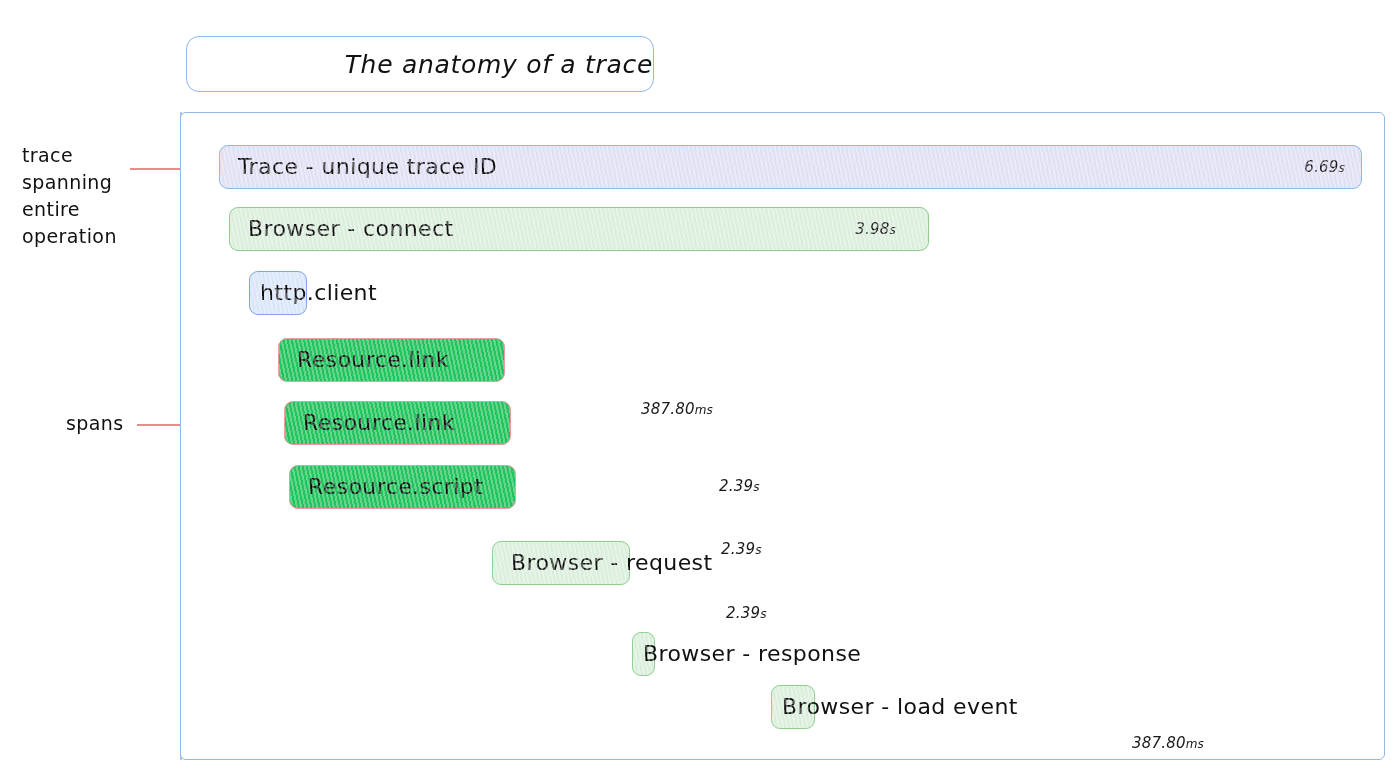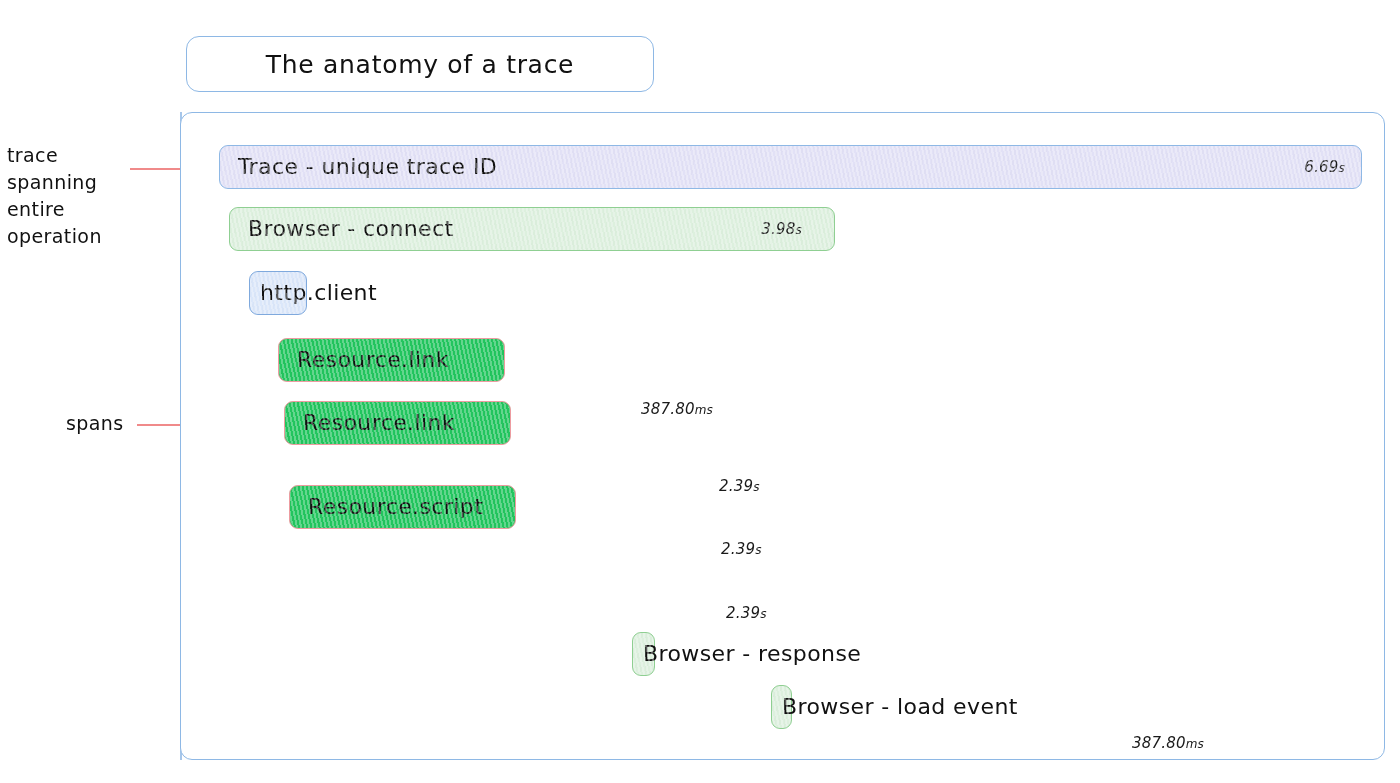--- a/index.html
+++ b/index.html
@@ -23,39 +23,40 @@
     left: 186px;
     top: 36px;
     width: 468px;
     height: 56px;
     border: 1.6px solid #8eb8e5;
     border-radius: 13px;
     background: #ffffff;
     box-sizing: border-box;
     display: flex;
     align-items: center;
-    justify-content: center;
+    justify-content: flex-end;
+    font-style: italic;
   }
   #title-text {
     font-size: 25px;
     letter-spacing: 0.7px;
     color: #111111;
     font-weight: 400;
     white-space: nowrap;
   }
 
   
   #trace-container {
     position: absolute;
     left: 180px;
     top: 112px;
     width: 1205px;
     height: 648px;
     border: 1.6px solid #8eb8e5;
-    border-radius: 12px;
+    border-radius: 6px;
     background: #ffffff;
     box-sizing: border-box;
   }
 
   
   .bar {
     position: absolute;
     box-sizing: border-box;
     border-radius: 9px;
     display: flex;
@@ -140,69 +141,72 @@
     opacity: .9;
   }
 </style>
 </head>
 <body>
 
 <div id="title-card">
   <div id="title-text">The anatomy of a trace</div>
 </div>
 
-<div class="annot" style="left:7px; top:142px;">trace
+<div class="annot" style="left:22px; top:142px;">trace
 spanning
 entire
 operation</div>
 
 <div class="red-line red-h" style="left:130px; top:168px; width:78px;"></div>
 <div class="red-line red-v" style="left:206px; top:146px; height:46px;"></div>
 
 <div class="annot" style="left:66px; top:410px;">spans</div>
 <div class="red-line red-h" style="left:137px; top:424px; width:76px;"></div>
 <div class="red-line red-v" style="left:211px; top:221px; height:500px;"></div>
 
 <div id="left-guide"></div>
 
 <div id="trace-container">
 
   <div class="bar c-purple" style="left:38px; top:32px; width:1143px;">
     <span class="bar-label">Trace - unique trace ID</span>
     <span class="dur" style="right:16px;">6.69<span class="unit">s</span></span>
   </div>
 
-  <div class="bar c-green" style="left:48px; top:94px; width:606px;">
+  <div class="bar c-green" style="left:48px; top:94px; width:700px;">
     <span class="bar-label">Browser - connect</span>
     <span class="dur" style="right:32px;">3.98<span class="unit">s</span></span>
   </div>
 
   <div class="bar c-blue" style="left:68px; top:158px; width:58px;">
     <span class="bar-label small-box-label">http.client</span>
   </div>
   <div class="dur" style="position:absolute; left:460px; top:289px;">387.80<span class="unit">ms</span></div>
 
   <div class="bar c-cream" style="left:97px; top:225px; width:227px;">
     <span class="bar-label">Resource.link</span>
   </div>
   <div class="dur" style="position:absolute; left:538px; top:366px;">2.39<span class="unit">s</span></div>
 
   <div class="bar c-cream" style="left:103px; top:288px; width:227px;">
     <span class="bar-label">Resource.link</span>
   </div>
   <div class="dur" style="position:absolute; left:540px; top:429px;">2.39<span class="unit">s</span></div>
 
-  <div class="bar c-cream" style="left:108px; top:352px; width:227px;margin-top:20px;">
+  <div class="bar c-cream" style="left:108px; top:352px; width:227px;">
     <span class="bar-label">Resource.script</span>
   </div>
   <div class="dur" style="position:absolute; left:545px; top:493px;">2.39<span class="unit">s</span></div>
 
+  <div class="bar c-green" style="left:311px; top:428px; width:138px;">
+    <span class="bar-label">Browser - request</span>
+  </div>
 
   <div class="bar c-green" style="left:451px; top:482px; width:23px;margin-top:37px;">
     <span class="bar-label small-box-label">Browser - response</span>
   </div>
   <div class="dur" style="position:absolute; left:951px; top:623px;">387.80<span class="unit">ms</span></div>
 
-  <div class="bar c-green" style="left:590px; top:572px; width:21px;">
+  <div class="bar c-green" style="left:590px; top:572px; width:44px;">
     <span class="bar-label small-box-label">Browser - load event</span>
   </div>
 
 </div>
 
 </body></html>

